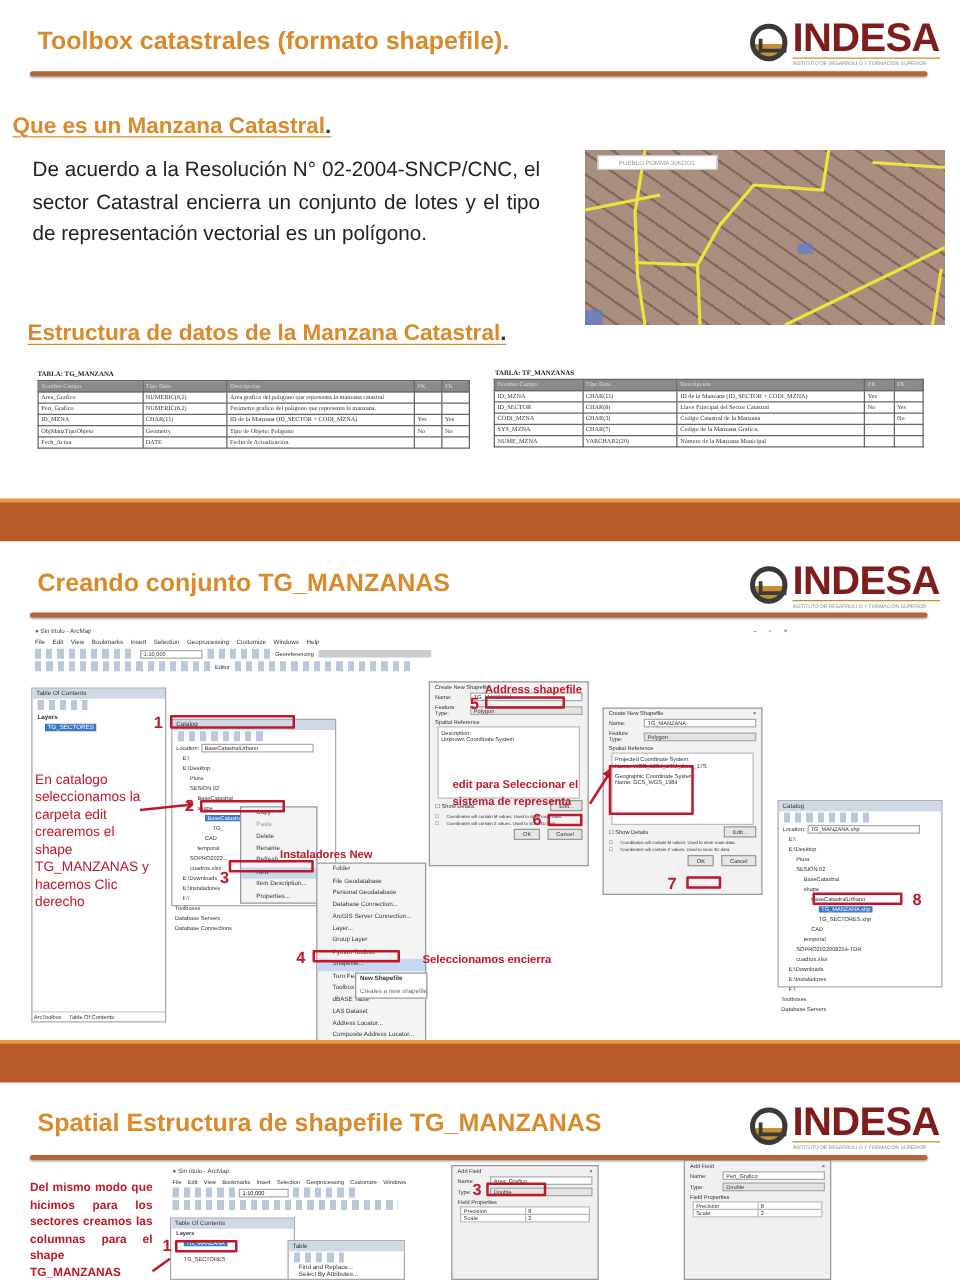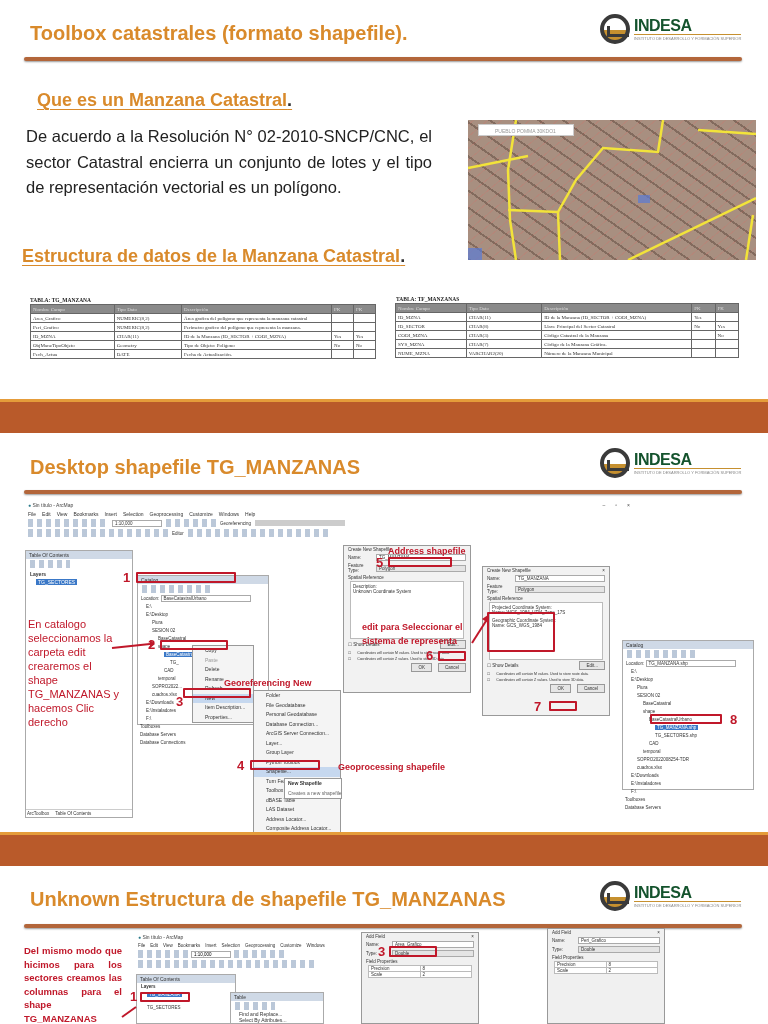--- a/index.html
+++ b/index.html
@@ -4,21 +4,21 @@
 <style>
 *{box-sizing:border-box;margin:0;padding:0}
 body{width:768px;height:1024px;overflow:hidden;background:#fff;font-family:"Liberation Sans",sans-serif;position:relative}
 .abs{position:absolute}
 .slide-title{position:absolute;left:30px;color:#d98a2b;font-weight:bold;font-size:20px;font-family:"Liberation Sans",sans-serif}
 .rule{position:absolute;left:24px;width:718px;height:4px;background:#b3663a;border-radius:2px;box-shadow:0 1px 2px #999}
 .band{position:absolute;left:0;width:768px;background:#b95a2a;border-top:3px solid #e59c3a}
 .logo{position:absolute;display:flex;align-items:center;gap:4px}
 .logo .mark{width:30px;height:30px;border-radius:50%;border:4px solid #3a3a3a;position:relative;background:linear-gradient(180deg,#fff 55%,#c6902f 55%)}
 .logo .mark::after{content:"";position:absolute;left:3px;top:8px;width:16px;height:8px;border-left:3px solid #3a3a3a;border-right:3px solid #3a3a3a;border-top:3px solid #3a3a3a;transform:rotate(180deg)}
-.logo .name{font-weight:bold;font-size:16px;color:#14532d;letter-spacing:-0.5px;line-height:1}
+.logo .name{font-weight:bold;font-size:32px;color:#7f1d1d;letter-spacing:-0.5px;line-height:1}
 .logo .tag{font-size:4px;color:#888;border-top:1px solid #c6902f;padding-top:1px;white-space:nowrap}
 .sub-h{position:absolute;color:#d98a2b;font-weight:bold;font-size:18px;text-decoration:underline;text-underline-offset:3px}
 .sub-h .dot{color:#333;text-decoration:none}
 .para{position:absolute;left:26px;top:124px;width:406px;font-size:16.5px;line-height:25.5px;color:#222;text-align:justify}
 .map{position:absolute;left:468px;top:120px;width:288px;height:140px;background:
  repeating-linear-gradient(35deg,rgba(60,40,30,.35) 0 2px,transparent 2px 14px),
  repeating-linear-gradient(-40deg,rgba(200,120,110,.35) 0 1px,transparent 1px 9px),
  #a88f80;overflow:hidden}
 .map svg{position:absolute;left:0;top:0}
 .map .search{position:absolute;left:10px;top:4px;width:96px;height:12px;background:#fff;border:1px solid #ccc;font-size:5px;color:#999;padding:3px 0 0 16px}
@@ -51,40 +51,40 @@
   <div class="slide-title" style="top:22px;font-size:20px">Toolbox catastrales (formato shapefile).</div>
   <div class="logo" style="left:600px;top:14px">
     <div class="mark"></div>
     <div>
       <div class="name">INDESA</div>
       <div class="tag">INSTITUTO DE DESARROLLO Y FORMACIÓN SUPERIOR</div>
     </div>
   </div>
   <div class="rule" style="top:57px"></div>
 
-  <div class="sub-h" style="left:37px;top:90px"><span>Que es un Manzana Catastral</span><span class="dot">.</span></div>
-
-  <div class="para">De acuerdo a la Resolución N° 02-2010-SNCP/CNC, el sector Catastral encierra un conjunto de lotes y el tipo de representación vectorial es un polígono.</div>
+  <div class="sub-h" style="left:10px;top:90px"><span>Que es un Manzana Catastral</span><span class="dot">.</span></div>
+
+  <div class="para">De acuerdo a la Resolución N° 02-2004-SNCP/CNC, el sector Catastral encierra un conjunto de lotes y el tipo de representación vectorial es un polígono.</div>
 
   <div class="map">
     <svg width="288" height="140" viewBox="0 0 288 140">
       <path d="M0 48 L40 40 L60 36" stroke="#f2e33a" stroke-width="2.5" fill="none"></path>
       <path d="M48 0 L40 50 L42 100 L48 140" stroke="#f2e33a" stroke-width="2.5" fill="none"></path>
       <path d="M40 90 L90 92 L108 60 L135 28 L190 32 L195 0" stroke="#f2e33a" stroke-width="2.5" fill="none"></path>
       <path d="M90 92 L92 140" stroke="#f2e33a" stroke-width="2.5" fill="none"></path>
       <path d="M160 140 L288 78" stroke="#f2e33a" stroke-width="2.5" fill="none"></path>
       <path d="M230 10 L288 14" stroke="#f2e33a" stroke-width="2.5" fill="none"></path>
       <path d="M285 95 L278 140" stroke="#f2e33a" stroke-width="2.5" fill="none"></path>
       <rect x="170" y="75" width="12" height="8" fill="#5a7ad6" opacity=".7"></rect>
       <rect x="0" y="128" width="14" height="12" fill="#5a7ad6" opacity=".7"></rect>
     </svg>
     <div class="search">PUEBLO POMMA 30KDO1</div>
   </div>
 
-  <div class="sub-h" style="left:22px;top:246px"><span>Estructura de datos de la Manzana Catastral</span><span class="dot">.</span></div>
+  <div class="sub-h" style="left:22px;top:256px"><span>Estructura de datos de la Manzana Catastral</span><span class="dot">.</span></div>
 
   <div class="tcap" style="left:30px;top:297px">TABLA: TG_MANZANA</div>
   <table class="dt" style="left:30px;top:304px;width:346px">
     <thead>
         <tr>
       <th>Nombre Campo</th>
       <th>Tipo Dato</th>
       <th style="width:150px">Descripción</th>
       <th>PK</th>
       <th>FK</th>
@@ -176,21 +176,21 @@
           <td></td>
           <td></td>
         </tr>
     </tbody>
   </table>
 </div>
 
 <div class="band" style="top:399px;height:34px"></div>
 
 <div>
-  <div class="slide-title" style="top:456px;font-size:20px">Desktop shapefile TG_MANZANAS</div>
+  <div class="slide-title" style="top:456px;font-size:20px">Creando conjunto TG_MANZANAS</div>
   <div class="logo" style="left:600px;top:448px">
     <div class="mark"></div>
     <div>
       <div class="name">INDESA</div>
       <div class="tag">INSTITUTO DE DESARROLLO Y FORMACIÓN SUPERIOR</div>
     </div>
   </div>
   <div class="rule" style="top:490px"></div>
 
   <div class="win" style="left:24px;top:500px;width:620px;height:330px;border:none">
@@ -398,38 +398,38 @@
   <div class="num" style="left:376px;top:555px">5</div>
   <div class="redbox" style="left:438px;top:651px;width:28px;height:10px"></div>
   <div class="num" style="left:426px;top:648px">6</div>
   <div class="redbox" style="left:487px;top:612px;width:68px;height:40px"></div>
   <div class="redbox" style="left:549px;top:701px;width:28px;height:10px"></div>
   <div class="num" style="left:534px;top:699px">7</div>
   <div class="redbox" style="left:650px;top:714px;width:72px;height:10px"></div>
   <div class="num" style="left:730px;top:712px">8</div>
 
   <div class="note" style="left:28px;top:617px;width:96px">En catalogo seleccionamos la carpeta edit crearemos el shape TG_MANZANAS y hacemos Clic derecho</div>
-  <div class="note" style="left:224px;top:676px;font-weight:bold;font-size:9px">Georeferencing New</div>
-  <div class="note" style="left:338px;top:760px;font-weight:bold;font-size:9px">Geoprocessing shapefile</div>
+  <div class="note" style="left:224px;top:676px;font-weight:bold;font-size:9px">Instaladores New</div>
+  <div class="note" style="left:338px;top:760px;font-weight:bold;font-size:9px">Seleccionamos encierra</div>
   <div class="note" style="left:388px;top:544px;font-weight:bold;font-size:9px">Address shapefile</div>
   <div class="note" style="left:362px;top:620px;width:110px;font-weight:bold;font-size:9px;line-height:14px">edit para Seleccionar el sistema de representa</div>
   <svg class="abs" style="left:110px;top:640px" width="45" height="12">
       <line x1="2" y1="8" x2="40" y2="4" stroke="#c0182a" stroke-width="2"></line>
       <path d="M40 0 L45 4 L40 8 Z" fill="#c0182a"></path>
     </svg>
   <svg class="abs" style="left:470px;top:615px" width="20" height="30">
       <line x1="2" y1="28" x2="16" y2="6" stroke="#c0182a" stroke-width="2"></line>
       <path d="M12 4 L18 0 L18 8 Z" fill="#c0182a"></path>
     </svg>
 </div>
 
 <div class="band" style="top:832px;height:34px"></div>
 
 <div>
-  <div class="slide-title" style="top:888px;font-size:20px">Unknown Estructura de shapefile TG_MANZANAS</div>
+  <div class="slide-title" style="top:888px;font-size:20px">Spatial Estructura de shapefile TG_MANZANAS</div>
   <div class="logo" style="left:600px;top:881px">
     <div class="mark"></div>
     <div>
       <div class="name">INDESA</div>
       <div class="tag">INSTITUTO DE DESARROLLO Y FORMACIÓN SUPERIOR</div>
     </div>
   </div>
   <div class="rule" style="top:924px"></div>
 
   <div class="note" style="left:24px;top:944px;width:98px;font-size:9.5px;line-height:13.5px;font-weight:bold;text-align:justify">Del mismo modo que hicimos para los sectores creamos las columnas para el shape TG_MANZANAS</div>

